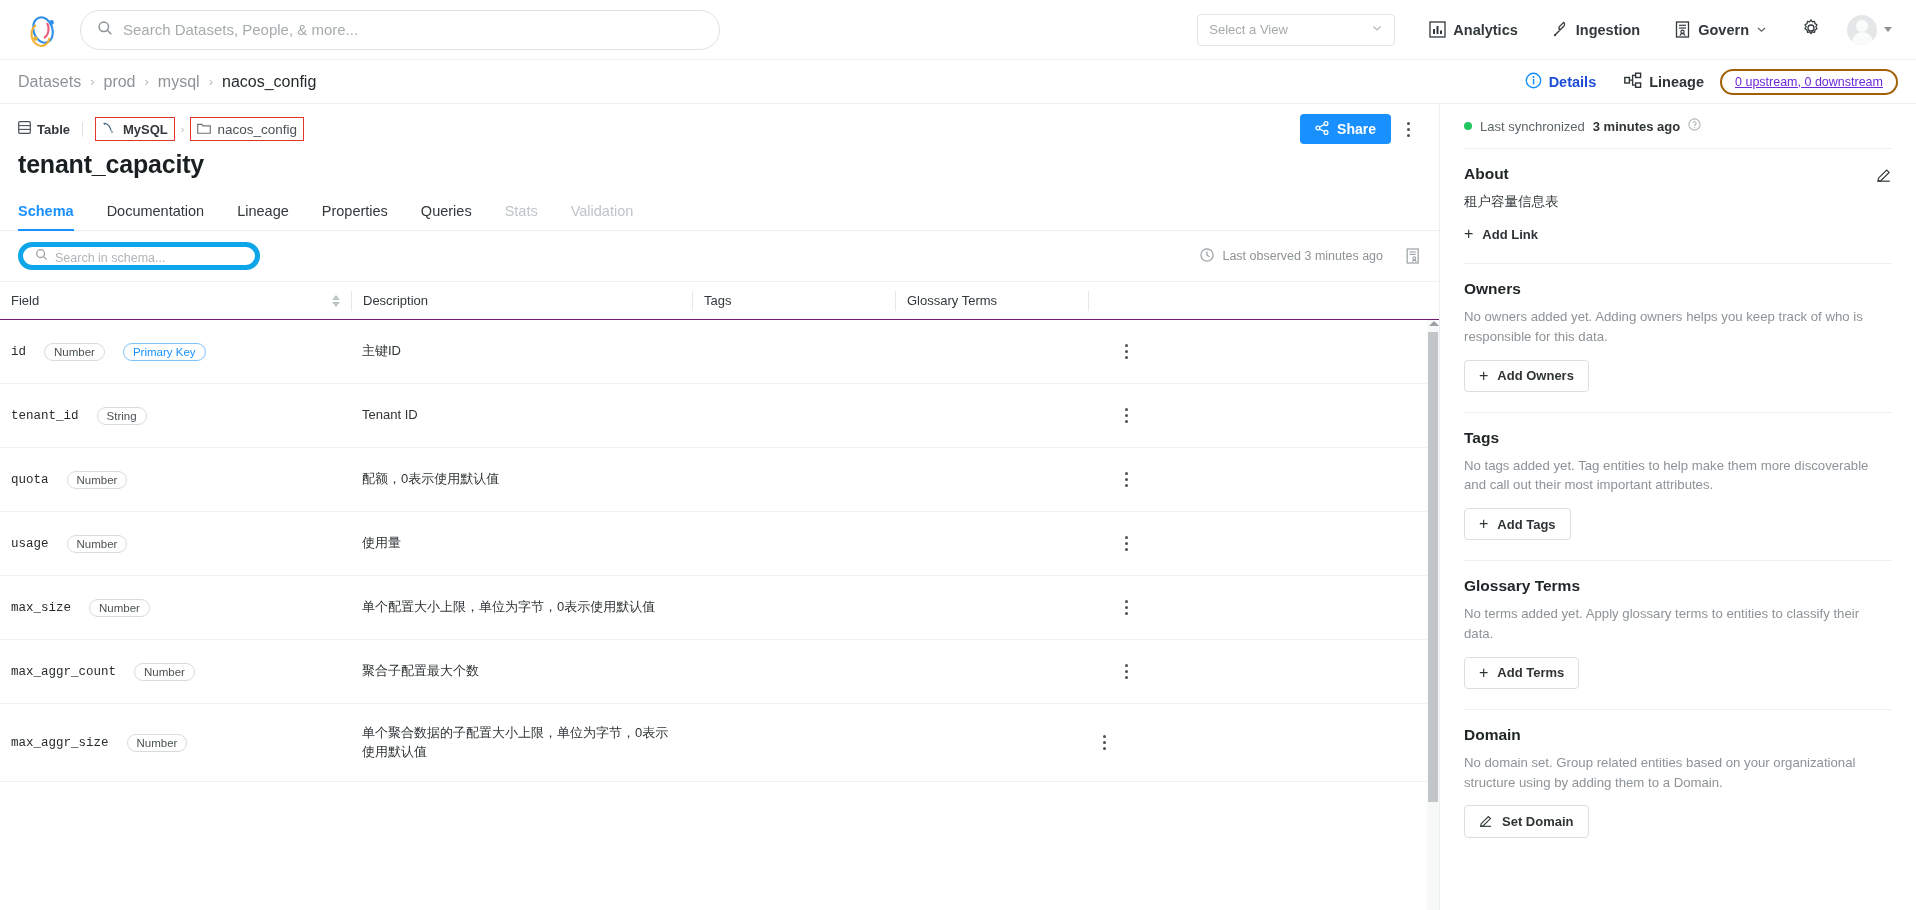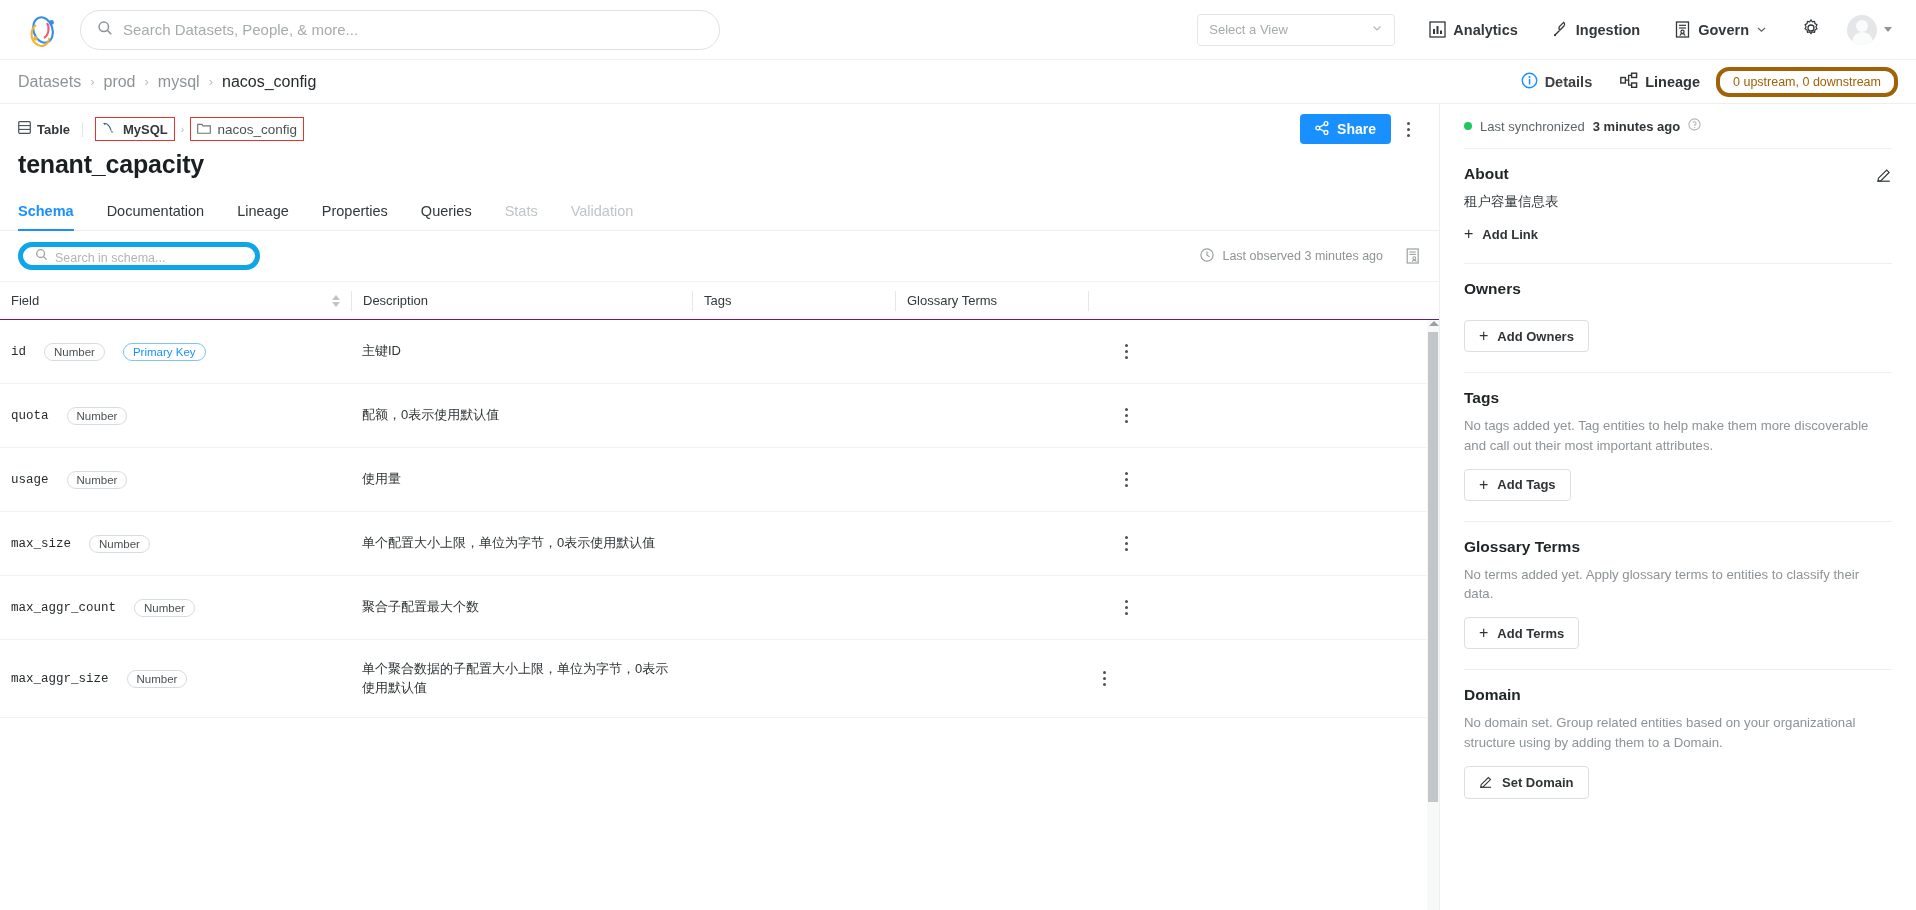--- a/index.html
+++ b/index.html
@@ -75,26 +75,27 @@
     padding: 0 18px; border-bottom: 1px solid #eceef0; background:#fff;
   }
   .crumb { font-size: 16px; color: #8d9397; cursor: pointer; }
   .crumb.last { color: #262c2e; font-weight: 400; }
   .crumb-sep { font-size: 13px; color: #b9bec1; margin: 0 9px; }
   .crumb-right { margin-left: auto; display: flex; align-items: center; gap: 0; }
   .cr-btn {
     display: flex; align-items: center; gap: 7px;
     font-size: 14.5px; font-weight: 600; cursor: pointer; margin-left: 28px;
   }
-  .cr-btn.active { color: #404040; }
+  .cr-btn.active { color: #1d4ed8; }
   .cr-btn.plain { color: #2f3436; }
   .pill-count {
-    margin-left: 16px; border: 4px solid #a16207; border-radius: 13px;
-    padding: 4px 13px; font-size: 12.5px; color: #a16207; cursor: pointer;
+    margin-left: 16px; border: 2px solid #a16207; border-radius: 13px;
+    padding: 4px 13px; font-size: 12.5px; color: #6d28d9; cursor: pointer;
     white-space: nowrap;
+    text-decoration: underline;
   }
   
   .body {
     display: flex; height: 806px; width: 100%;
   }
   .main {
     width: 1440px; flex: 0 0 1440px; position: relative;
     border-right: 1px solid #eceef0; background: #fff;
     display: flex; flex-direction: column;
   }
@@ -519,20 +520,36 @@
         <div class="cell-gloss"></div>
         <div class="cell-more">
           <div class="kebab">
               <i></i>
               <i></i>
               <i></i>
             </div>
         </div>
       </div>
 
+      <div class="trow">
+        <div class="cell-field">
+          <span class="fname">tenant_id</span>
+          <span class="typetag">String</span>
+        </div>
+        <div class="cell-desc">Tenant ID</div>
+        <div class="cell-tags"></div>
+        <div class="cell-gloss"></div>
+        <div class="cell-more">
+          <div class="kebab">
+              <i></i>
+              <i></i>
+              <i></i>
+            </div>
+        </div>
+      </div>
 
       <div class="trow">
         <div class="cell-field">
           <span class="fname">quota</span>
           <span class="typetag">Number</span>
         </div>
         <div class="cell-desc">配额，0表示使用默认值</div>
         <div class="cell-tags"></div>
         <div class="cell-gloss"></div>
         <div class="cell-more">
@@ -648,20 +665,21 @@
       <div class="about-text">租户容量信息表</div>
       <div class="linkbtn">
         <span class="plus">+</span>
         <span>Add Link</span>
       </div>
       <div class="sec-div"></div>
     </div>
 
     <div class="sec">
       <div class="sec-title" style="margin-bottom:9px;">Owners</div>
+      <div class="sec-body">No owners added yet. Adding owners helps you keep track of who is responsible for this data.</div>
       <button class="outbtn">
         <span class="plus">+</span>
         <span>Add Owners</span>
       </button>
       <div class="sec-div"></div>
     </div>
 
     <div class="sec">
       <div class="sec-title" style="margin-bottom:9px;">Tags</div>
       <div class="sec-body">No tags added yet. Tag entities to help make them more discoverable and call out their most important attributes.</div>

